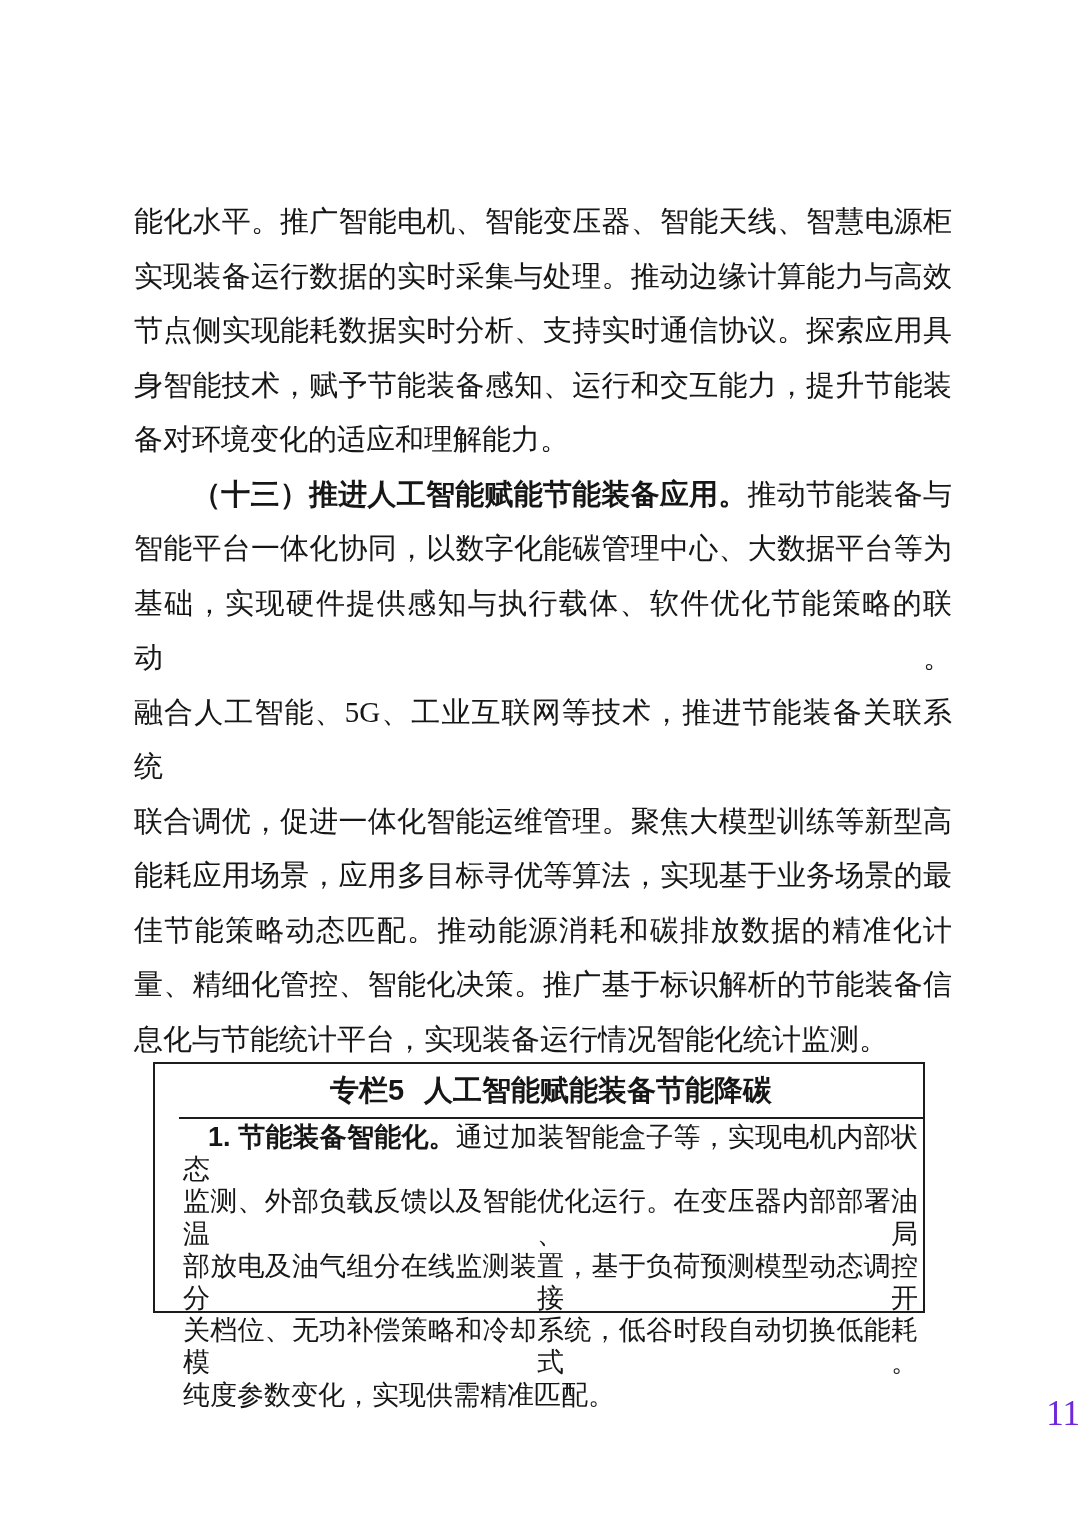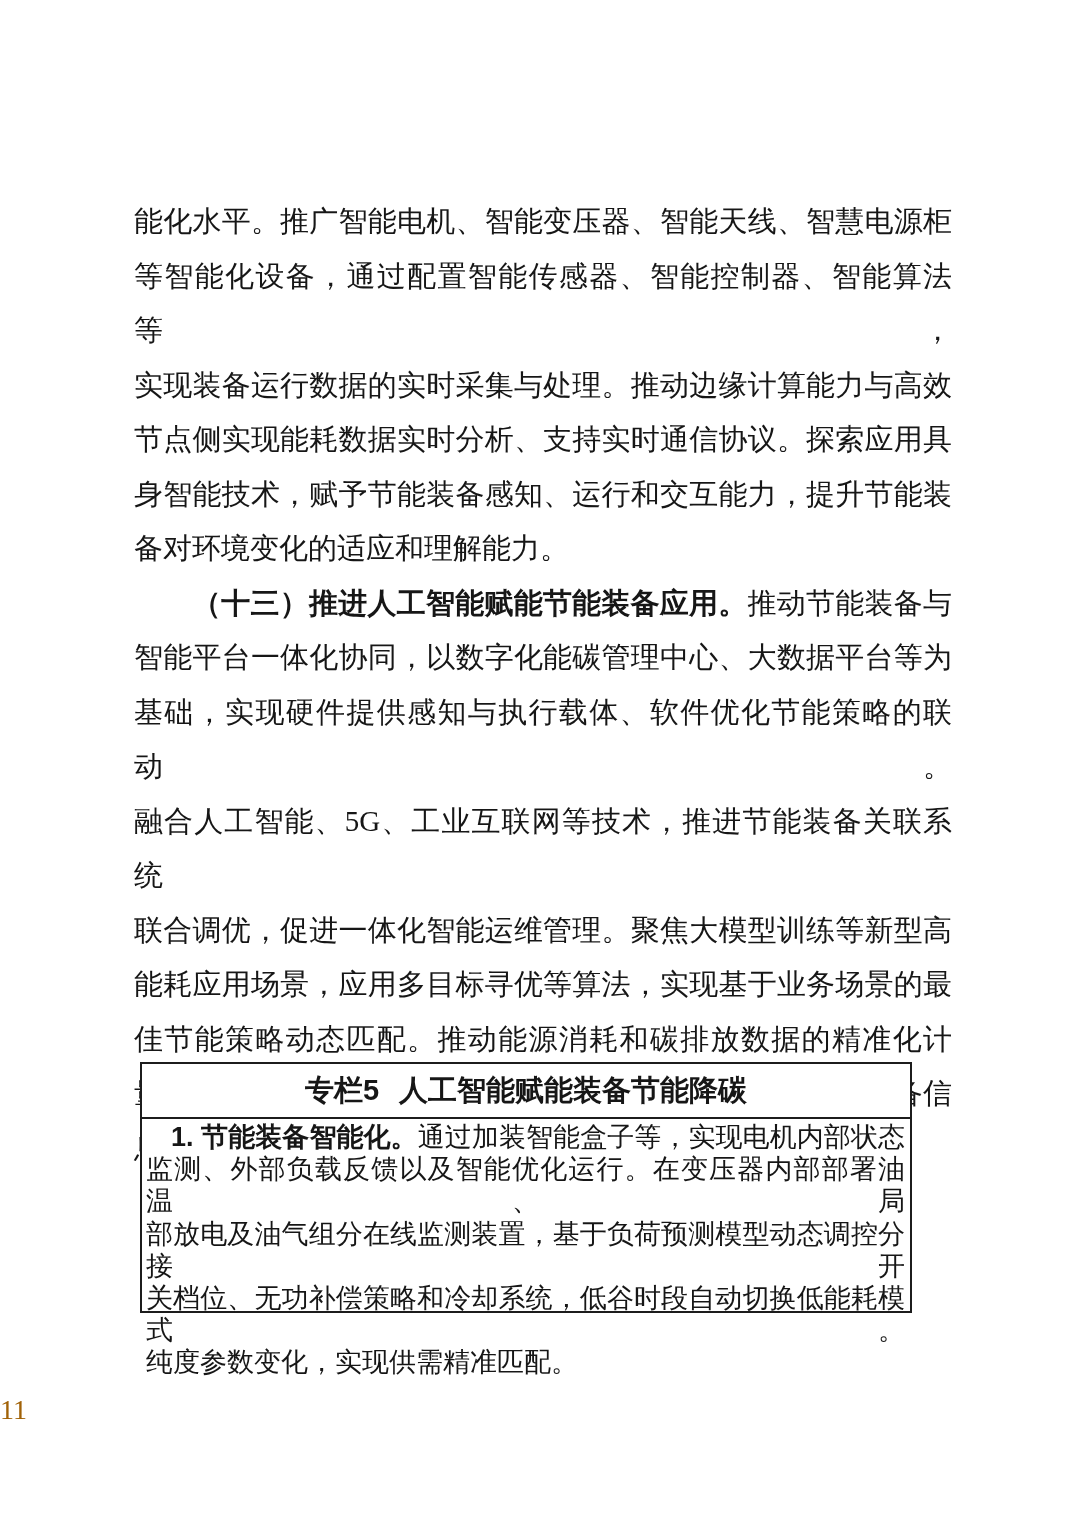--- a/index.html
+++ b/index.html
@@ -38,27 +38,28 @@
     text-indent: 58px;
   }
   .hei-bold {
     font-weight: bold;
     font-family: "Liberation Sans", "Liberation Serif", sans-serif;
     margin-top: 40px;
   }
   
   .column-box {
     position: absolute;
-    left: 140px;
+    left: 153px;
     top: 1062px;
     width: 772px;
     height: 251px;
     border: 2px solid #1c1c1c;
     box-sizing: border-box;
     background: #ffffff;
+    padding-left: 24px;
   }
   .box-header {
     height: 53px;
     border-bottom: 2px solid #1c1c1c;
     display: flex;
     align-items: center;
     justify-content: center;
     gap: 20px;
     font-size: 29px;
     font-weight: bold;
@@ -71,34 +72,33 @@
   }
   .box-body .doc-line.indent1 {
     text-indent: 25px;
   }
   
   .page-number {
     position: absolute;
     left: 0;
     top: 1394px;
     width: 100%;
-    text-align: left;
-    font-size: 28px;
-    color: #a16207;
+    text-align: right;
+    font-size: 35px;
+    color: #6d28d9;
   }
 </style>
 </head>
 <body>
 
 <div class="page">
 
   <div class="body-text">
 
     <div class="doc-line">能化水平。推广智能电机、智能变压器、智能天线、智慧电源柜</div>
-    <div class="doc-line">等智能化设备，通过配置智能传感器、智能控制器、智能算法等，</div>
     <div class="doc-line">实现装备运行数据的实时采集与处理。推动边缘计算能力与高效</div>
     <div class="doc-line">节点侧实现能耗数据实时分析、支持实时通信协议。探索应用具</div>
     <div class="doc-line">身智能技术，赋予节能装备感知、运行和交互能力，提升节能装</div>
     <div class="doc-line last">备对环境变化的适应和理解能力。</div>
 
     <div class="doc-line indent2"><span class="hei-bold">（十三）推进人工智能赋能节能装备应用。</span><span>推动节能装备与</span></div>
     <div class="doc-line">智能平台一体化协同，以数字化能碳管理中心、大数据平台等为</div>
     <div class="doc-line">基础，实现硬件提供感知与执行载体、软件优化节能策略的联动。</div>
     <div class="doc-line">融合人工智能、5G、工业互联网等技术，推进节能装备关联系统</div>
     <div class="doc-line">联合调优，促进一体化智能运维管理。聚焦大模型训练等新型高</div>

